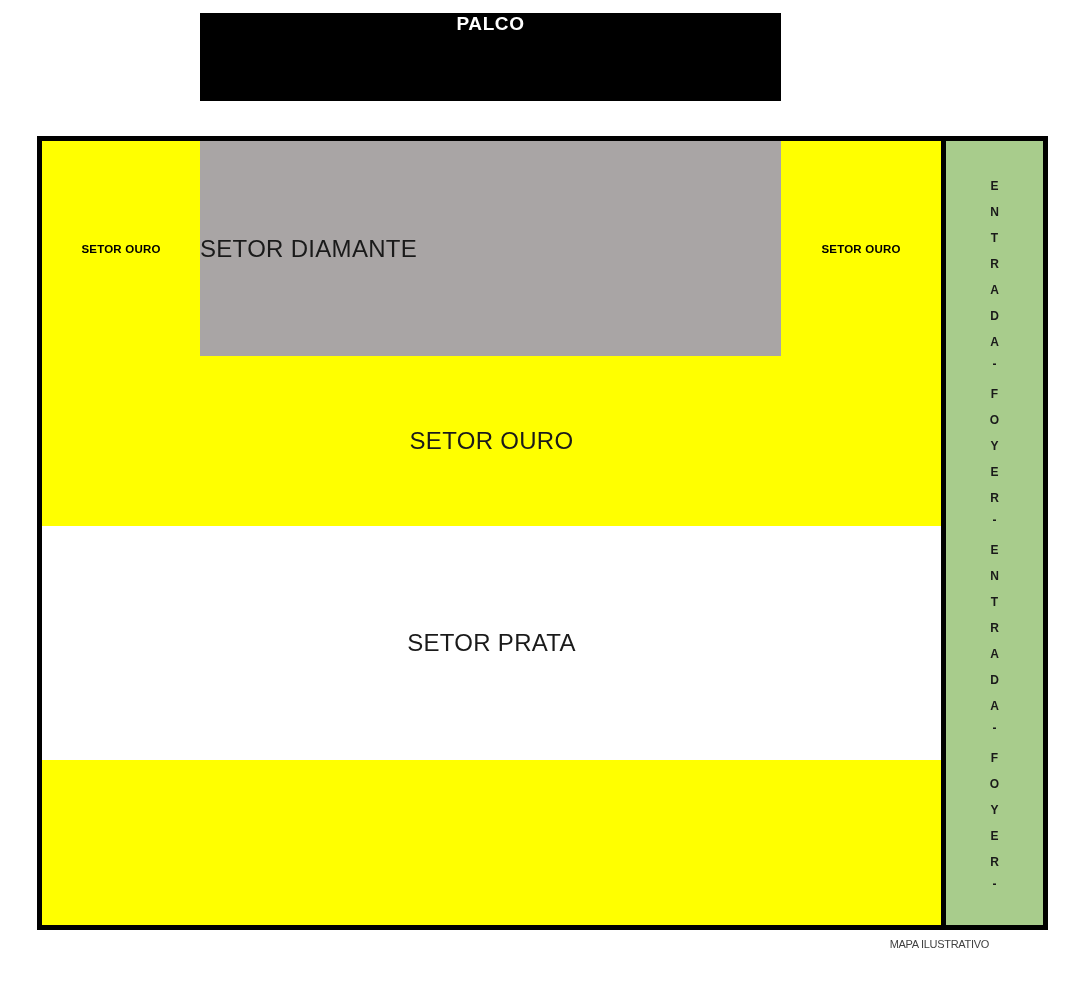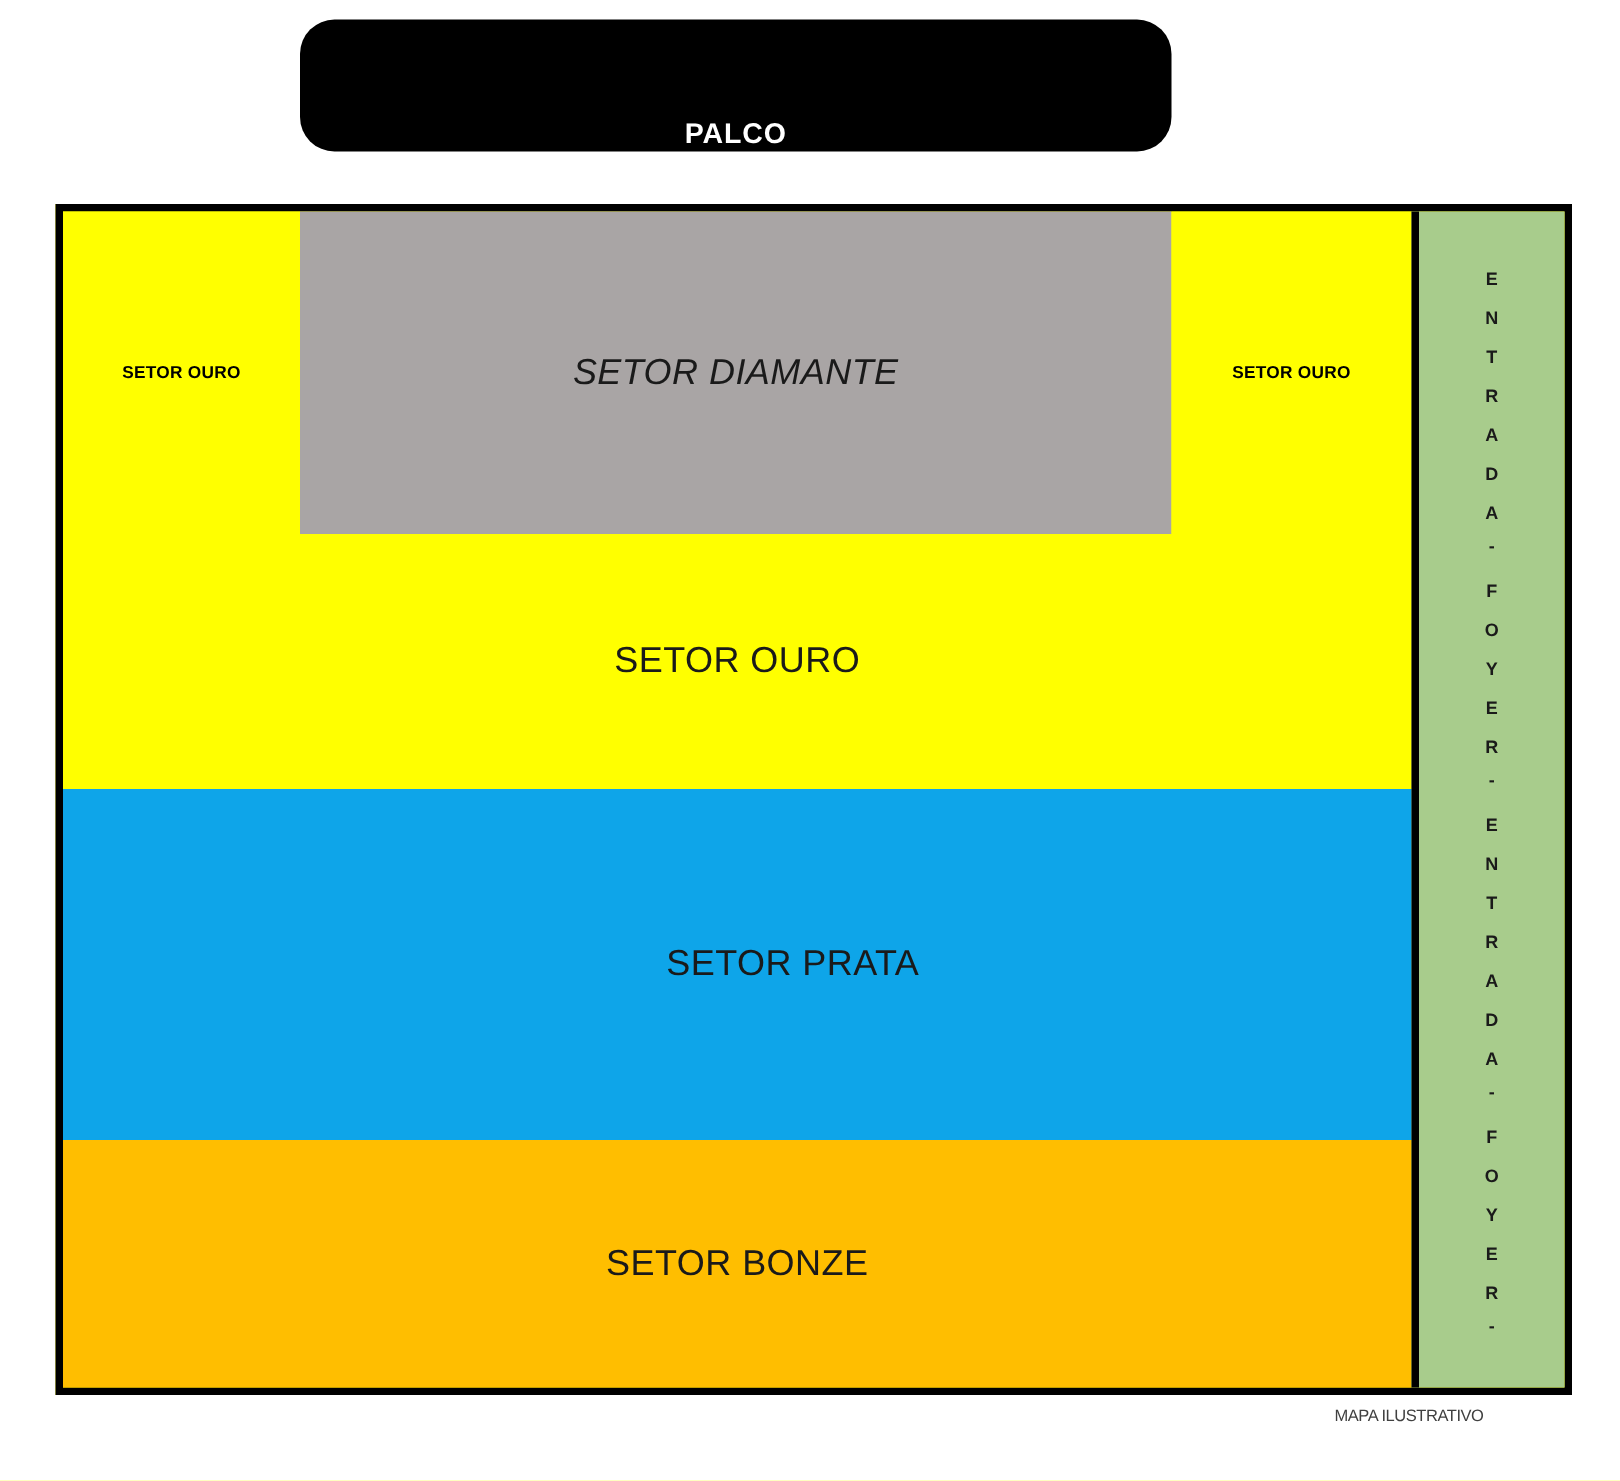--- a/index.html
+++ b/index.html
@@ -26,23 +26,22 @@
 
   
   .stage {
     position: absolute;
     left: 200px;
     top: 13px;
     width: 581px;
     height: 88px;
     background: #000000;
     display: flex;
-    align-items: flex-end;
-    justify-content: center;
-    border-radius: 23px;
+    align-items: flex-start;
+    justify-content: center;
   }
   .stage-label {
     color: #ffffff;
     font-size: 19px;
     font-weight: bold;
     letter-spacing: 0.6px;
   }
 
   
   .hall {
@@ -89,22 +88,20 @@
     font-weight: bold;
     color: #000000;
     letter-spacing: 0.2px;
     white-space: nowrap;
   }
   .diamante {
     flex: 0 0 581px;
     background: #a9a5a5;
     display: flex;
     align-items: center;
-    justify-content: center;
-    font-style: italic;
   }
   .diamante-label {
     font-size: 24px;
     color: #1a1a1a;
     letter-spacing: 0.3px;
     white-space: nowrap;
   }
 
   
   .band {
@@ -115,21 +112,21 @@
     align-items: center;
     justify-content: center;
   }
   .band-label {
     font-size: 24px;
     color: #1a1a1a;
     letter-spacing: 0.3px;
     white-space: nowrap;
   }
   .band-ouro  { top: 215px; height: 170px; background: #ffff00; }
-  .band-prata { top: 385px; height: 234px; background: #0ea5e9; padding-left: 37px; }
+  .band-prata { top: 385px; height: 234px; background: #ffffff; }
   .band-bonze { top: 619px; height: 165px; background: #ffbe00; }
 
   
   .foyer {
     position: absolute;
     left: 899px;
     top: 0;
     width: 102px;
     height: 784px;
     background: #a8cc8c;
@@ -196,23 +193,20 @@
       </div>
 
       <div class="band band-ouro">
         <span class="band-label">SETOR OURO</span>
       </div>
 
       <div class="band band-prata">
         <span class="band-label">SETOR PRATA</span>
       </div>
 
-      <div class="band band-bonze">
-        <span class="band-label">SETOR BONZE</span>
-      </div>
 
     </div>
 
     <div class="foyer" id="foyer-strip">
         <span class="foyer-letter">E</span>
         <span class="foyer-letter">N</span>
         <span class="foyer-letter">T</span>
         <span class="foyer-letter">R</span>
         <span class="foyer-letter">A</span>
         <span class="foyer-letter">D</span>

